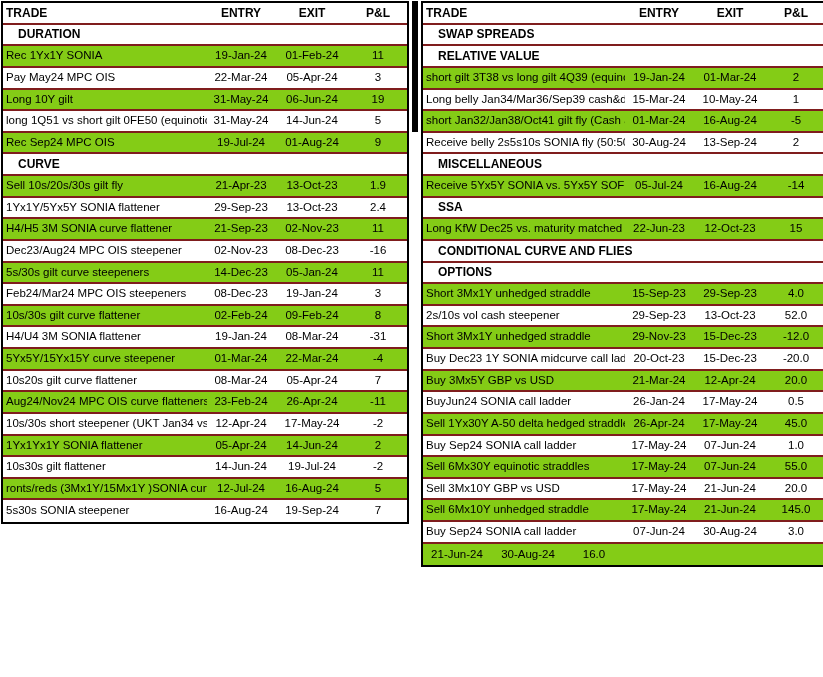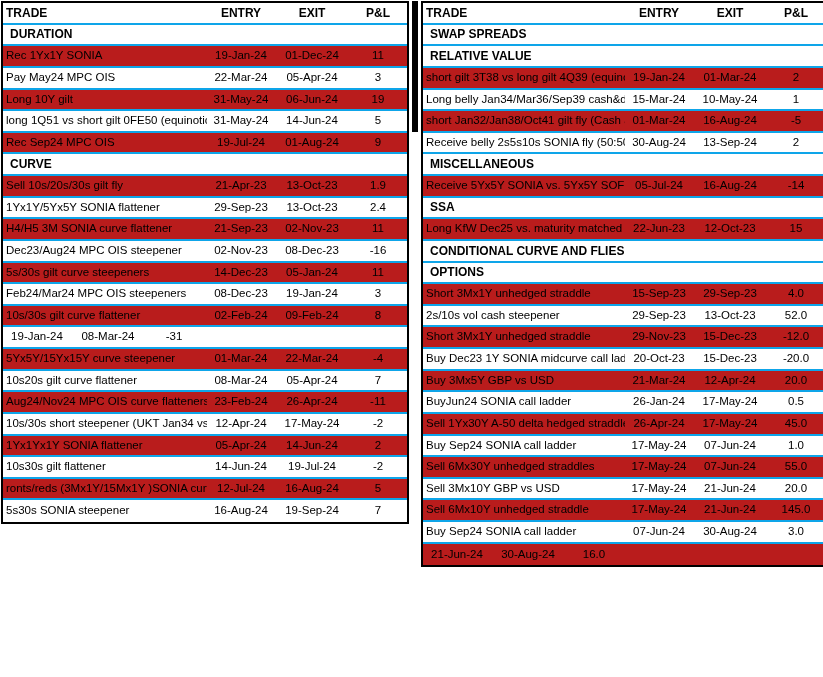--- a/index.html
+++ b/index.html
@@ -7,55 +7,55 @@
     width:823px;height:677px;background:#ffffff;
     font-family:"Liberation Sans", sans-serif;
     -webkit-font-smoothing:antialiased;
   }
   .canvas{position:relative;width:823px;height:677px;overflow:hidden;background:#ffffff;}
   .tbl{position:absolute;top:1px;border:2px solid #000;background:#fff;}
   .tbl-left{left:1px;width:404px;}
   .tbl-right{left:421px;width:402px;}
   .row{
     display:flex;align-items:center;height:21.63px;
-    border-bottom:2px solid #0ea5e9;box-sizing:border-box;
+    border-bottom:2px solid #7f1d1d;box-sizing:border-box;
     background:#ffffff;overflow:hidden;
   }
   .row:last-child{border-bottom:none;}
-  .row.shade{background:#b91c1c;}
+  .row.shade{background:#84cc16;}
   .cell{
     box-sizing:border-box;white-space:nowrap;overflow:hidden;
     font-size:11.5px;color:#000;line-height:1;
   }
   .c-trade{flex:1 1 auto;padding-left:3px;min-width:0;}
   .c-entry{flex:0 0 68px;text-align:center;}
   .c-exit{flex:0 0 74px;text-align:center;}
   .c-pnl{flex:0 0 58px;text-align:center;}
-  .c-section{flex:1 1 auto;padding-left:7px;}
+  .c-section{flex:1 1 auto;padding-left:15px;}
   .row.header .cell,.row.section .cell{font-weight:bold;font-size:12px;}
   .mid-bar{position:absolute;left:412px;top:1px;width:6px;height:131px;background:#000;}
 </style>
 </head>
 <body>
 
 <div class="canvas">
   <section class="tbl tbl-left">
       <div class="row header">
         <span class="cell c-trade">TRADE</span>
         <span class="cell c-entry">ENTRY</span>
         <span class="cell c-exit">EXIT</span>
         <span class="cell c-pnl">P&amp;L</span>
       </div>
       <div class="row section">
         <span class="cell c-section">DURATION</span>
       </div>
       <div class="row trade shade">
         <span class="cell c-trade">Rec 1Yx1Y SONIA</span>
         <span class="cell c-entry">19-Jan-24</span>
-        <span class="cell c-exit">01-Dec-24</span>
+        <span class="cell c-exit">01-Feb-24</span>
         <span class="cell c-pnl">11</span>
       </div>
       <div class="row trade">
         <span class="cell c-trade">Pay May24 MPC OIS</span>
         <span class="cell c-entry">22-Mar-24</span>
         <span class="cell c-exit">05-Apr-24</span>
         <span class="cell c-pnl">3</span>
       </div>
       <div class="row trade shade">
         <span class="cell c-trade">Long 10Y gilt</span>
@@ -114,20 +114,21 @@
         <span class="cell c-exit">19-Jan-24</span>
         <span class="cell c-pnl">3</span>
       </div>
       <div class="row trade shade">
         <span class="cell c-trade">10s/30s gilt curve flattener</span>
         <span class="cell c-entry">02-Feb-24</span>
         <span class="cell c-exit">09-Feb-24</span>
         <span class="cell c-pnl">8</span>
       </div>
       <div class="row trade">
+        <span class="cell c-trade">H4/U4 3M SONIA flattener</span>
         <span class="cell c-entry">19-Jan-24</span>
         <span class="cell c-exit">08-Mar-24</span>
         <span class="cell c-pnl">-31</span>
       </div>
       <div class="row trade shade">
         <span class="cell c-trade">5Yx5Y/15Yx15Y curve steepener</span>
         <span class="cell c-entry">01-Mar-24</span>
         <span class="cell c-exit">22-Mar-24</span>
         <span class="cell c-pnl">-4</span>
       </div>
@@ -278,21 +279,21 @@
         <span class="cell c-exit">17-May-24</span>
         <span class="cell c-pnl">45.0</span>
       </div>
       <div class="row trade">
         <span class="cell c-trade">Buy Sep24 SONIA call ladder</span>
         <span class="cell c-entry">17-May-24</span>
         <span class="cell c-exit">07-Jun-24</span>
         <span class="cell c-pnl">1.0</span>
       </div>
       <div class="row trade shade">
-        <span class="cell c-trade">Sell 6Mx30Y unhedged straddles</span>
+        <span class="cell c-trade">Sell 6Mx30Y equinotic straddles</span>
         <span class="cell c-entry">17-May-24</span>
         <span class="cell c-exit">07-Jun-24</span>
         <span class="cell c-pnl">55.0</span>
       </div>
       <div class="row trade">
         <span class="cell c-trade">Sell 3Mx10Y GBP vs USD</span>
         <span class="cell c-entry">17-May-24</span>
         <span class="cell c-exit">21-Jun-24</span>
         <span class="cell c-pnl">20.0</span>
       </div>

